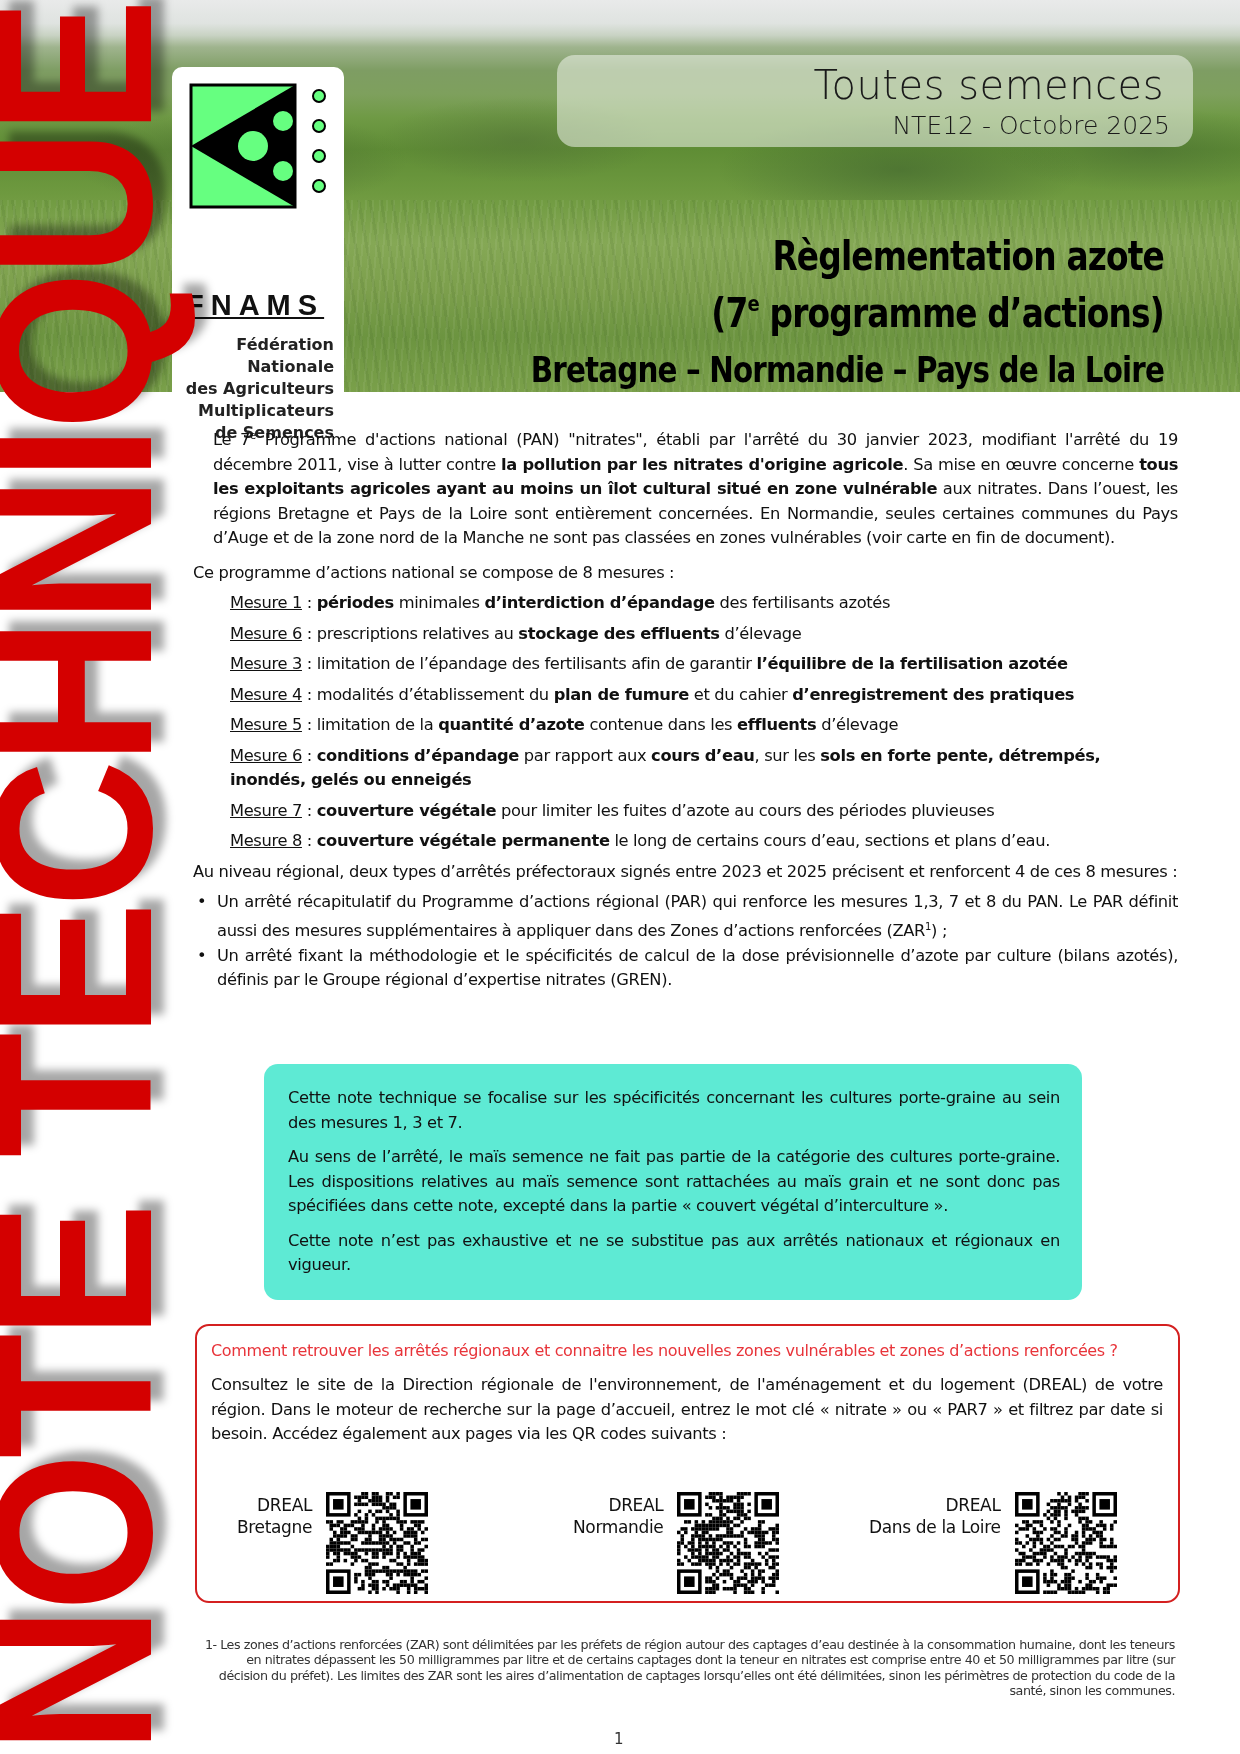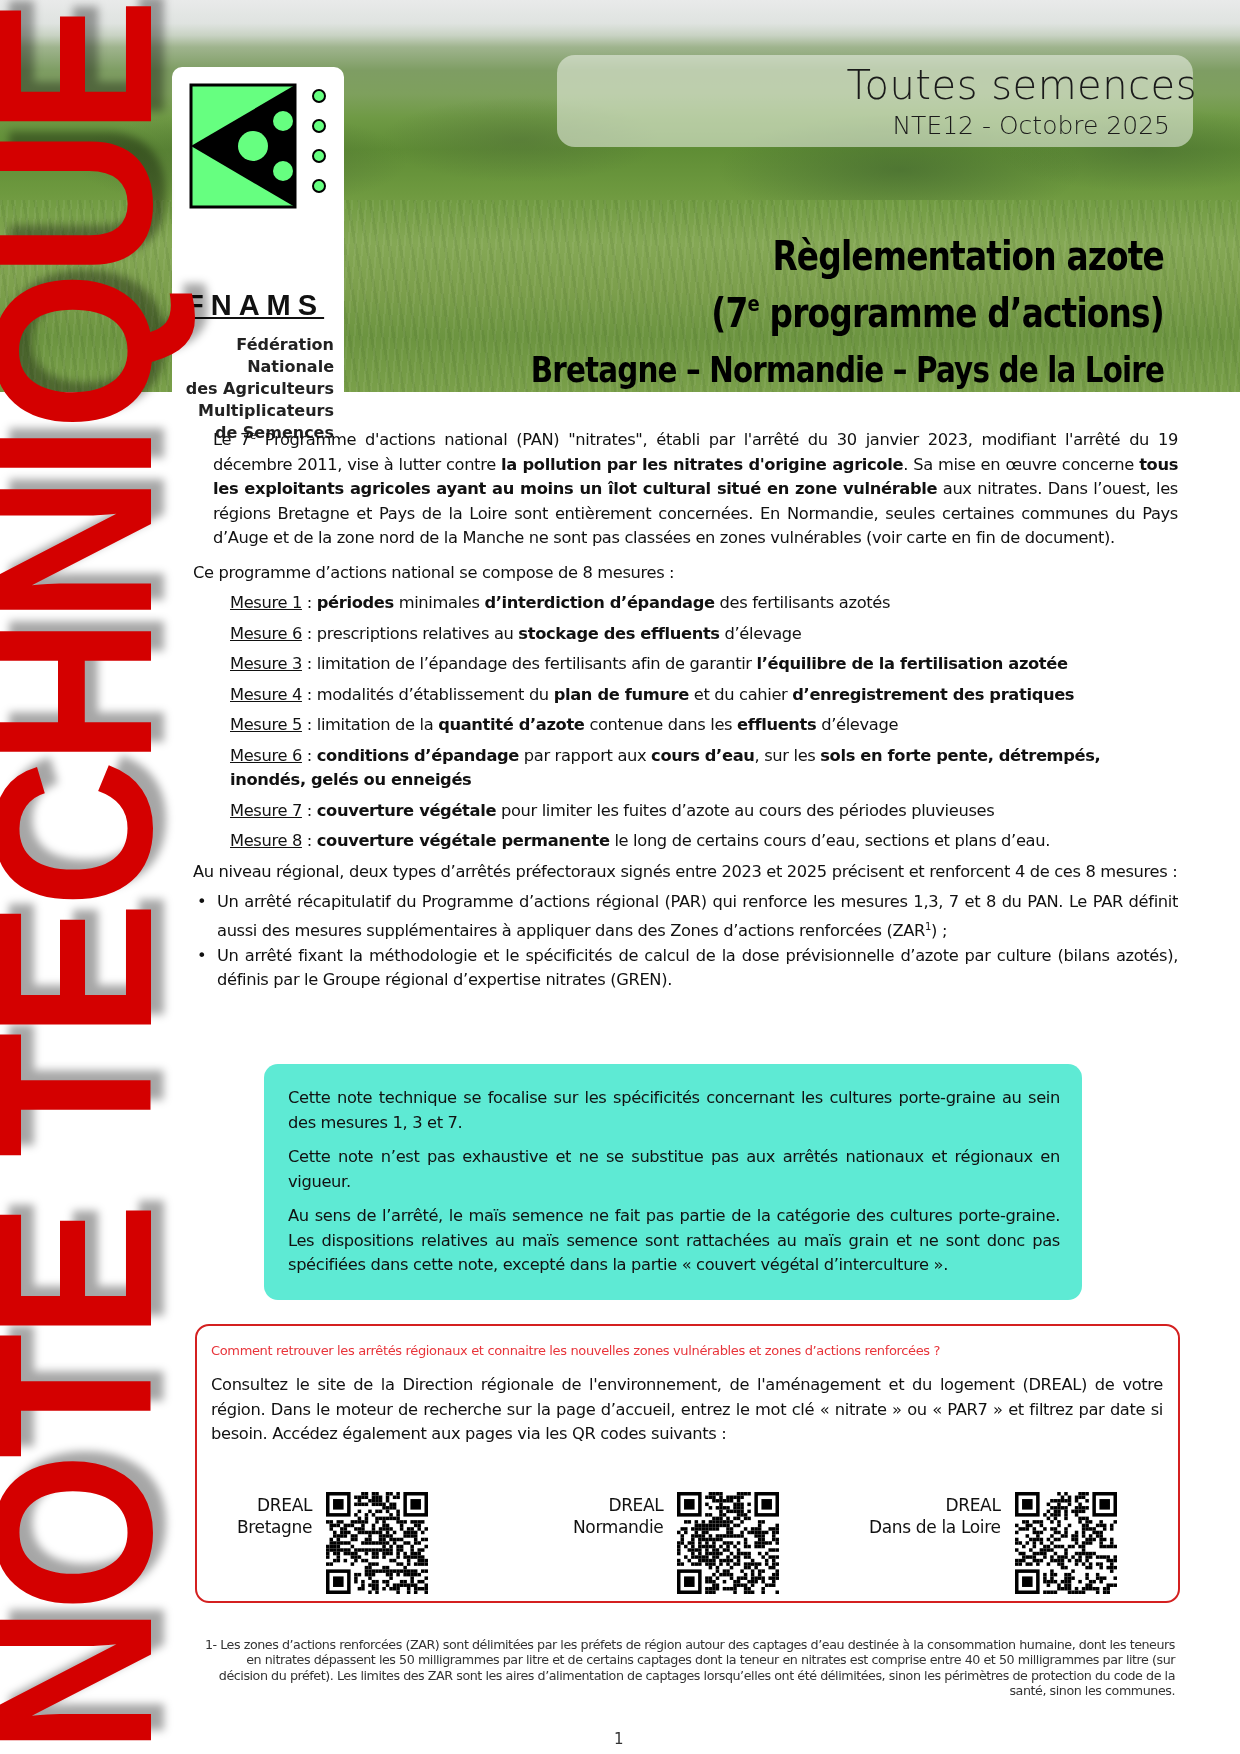--- a/index.html
+++ b/index.html
@@ -26,21 +26,21 @@
       repeating-linear-gradient(95deg, rgba(255,255,255,0.06) 0 2px, transparent 2px 7px),
       repeating-linear-gradient(80deg, rgba(30,60,20,0.08) 0 3px, transparent 3px 11px);
   }
 
   
   .series-box {
     position: absolute; left: 557px; top: 55px; width: 636px; height: 92px;
     background: rgba(240,244,236,0.55); border-radius: 18px;
   }
   .series-title {
-    position: absolute; right: 43px; top: 62px; font-size: 40px; font-weight: 300;
+    position: absolute; right: 76px; top: 62px; font-size: 40px; font-weight: 300;
     color: #1a1a1a; letter-spacing: 0.5px; font-family: "DejaVu Sans", sans-serif;
   }
   .series-sub {
     position: absolute; right: 70px; top: 111px; font-size: 25px; color: #1a1a1a;
     font-family: "DejaVu Sans", sans-serif; font-weight: 300;
   }
 
   
   .logo-panel {
     position: absolute; left: 172px; top: 67px; width: 172px; height: 325px;
@@ -112,21 +112,21 @@
   }
   .note-box p { text-align: justify; margin-bottom: 10px; }
 
   
   .info-box {
     position: absolute; left: 195px; top: 1324px; width: 985px; height: 279px;
     border: 2px solid #d42020; border-radius: 14px; padding: 12px 15px 0 14px;
     font-family: "DejaVu Sans", sans-serif; font-size: 16.3px; line-height: 24.5px;
     letter-spacing: -0.35px;
   }
-  .info-title { color: #e8343a; font-size: 13px; line-height: 25px; margin-bottom: 10px; text-align: justify; }
+  .info-title { color: #e8343a; font-size: 16px; line-height: 25px; margin-bottom: 10px; text-align: justify; }
   .info-text { color: #111; text-align: justify; }
   .qr-row { position: absolute; left: 0; top: 166px; width: 100%; height: 110px; }
   .qr-item { position: absolute; top: 0; display: flex; }
   .qr-label { text-align: right; font-size: 17px; line-height: 22px; margin-right: 14px; padding-top: 2px; color: #111; }
   .qr-code { width: 102px; height: 102px; }
 
   
   .footnote {
     position: absolute; left: 195px; top: 1637px; width: 980px;
     font-family: "DejaVu Sans", sans-serif; font-size: 12.7px; line-height: 15.3px;
@@ -196,22 +196,22 @@
     </div>
   <p class="p-regional">Au niveau régional, deux types d’arrêtés préfectoraux signés entre 2023 et 2025 précisent et renforcent 4 de ces 8 mesures :</p>
   <ul class="bullets">
     <li><span>Un arrêté récapitulatif du Programme d’actions régional (PAR) qui renforce les mesures 1,3, 7 et 8 du PAN. Le PAR définit aussi des mesures supplémentaires à appliquer dans des Zones d’actions renforcées (ZAR</span><sup>1</sup><span>) ;</span></li>
     <li>Un arrêté fixant la méthodologie et le spécificités de calcul de la dose prévisionnelle d’azote par culture (bilans azotés), définis par le Groupe régional d’expertise nitrates (GREN).</li>
   </ul>
 </div>
 
 <div class="note-box">
   <p>Cette note technique se focalise sur les spécificités concernant les cultures porte-graine au sein des mesures 1, 3 et 7.</p>
+  <p>Au sens de l’arrêté, le maïs semence ne fait pas partie de la catégorie des cultures porte-graine. Les dispositions relatives au maïs semence sont rattachées au maïs grain et ne sont donc pas spécifiées dans cette note, excepté dans la partie « couvert végétal d’interculture ».</p>
   <p>Cette note n’est pas exhaustive et ne se substitue pas aux arrêtés nationaux et régionaux en vigueur.</p>
-  <p>Au sens de l’arrêté, le maïs semence ne fait pas partie de la catégorie des cultures porte-graine. Les dispositions relatives au maïs semence sont rattachées au maïs grain et ne sont donc pas spécifiées dans cette note, excepté dans la partie « couvert végétal d’interculture ».</p>
 </div>
 
 <div class="info-box">
   <div class="info-title">Comment retrouver les arrêtés régionaux et connaitre les nouvelles zones vulnérables et zones d’actions renforcées ?</div>
   <div class="info-text">Consultez le site de la Direction régionale de l'environnement, de l'aménagement et du logement (DREAL) de votre région. Dans le moteur de recherche sur la page d’accueil, entrez le mot clé « nitrate » ou « PAR7 » et filtrez par date si besoin. Accédez également aux pages via les QR codes suivants :</div>
   <div class="qr-row">
     <div class="qr-item" style="left:40px;">
       <div class="qr-label">
         <div>DREAL</div>
         <div>Bretagne</div>

